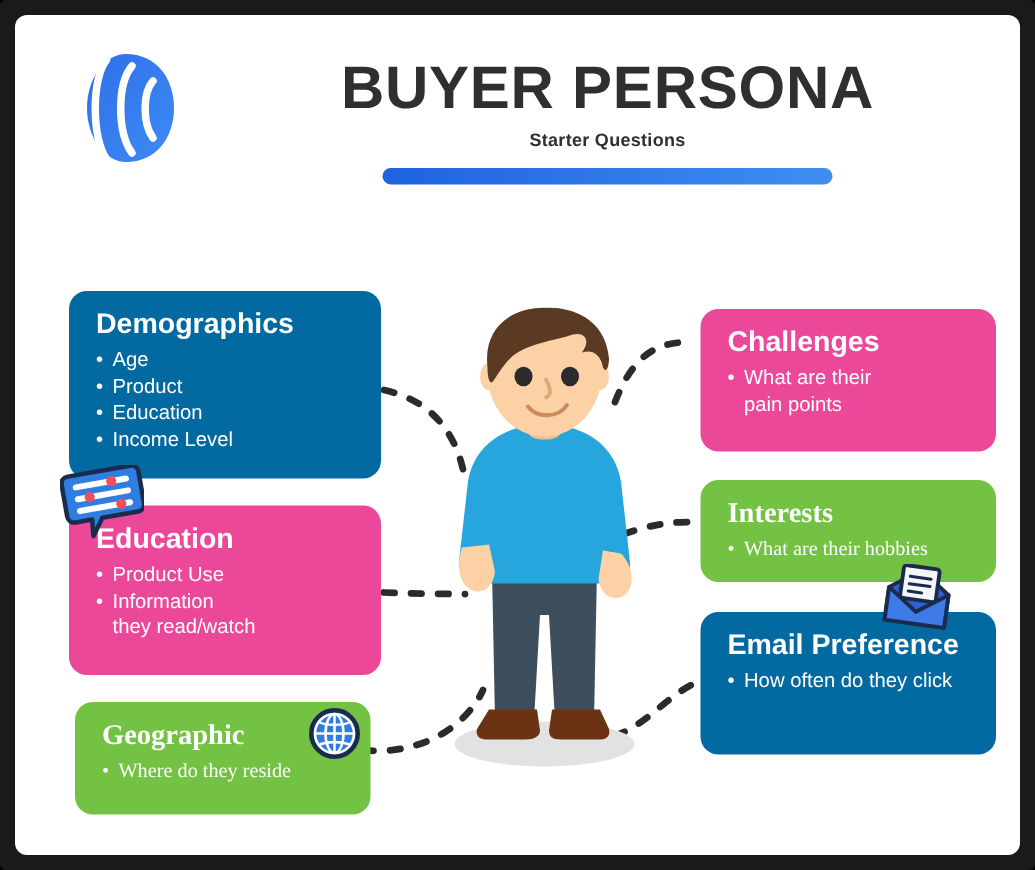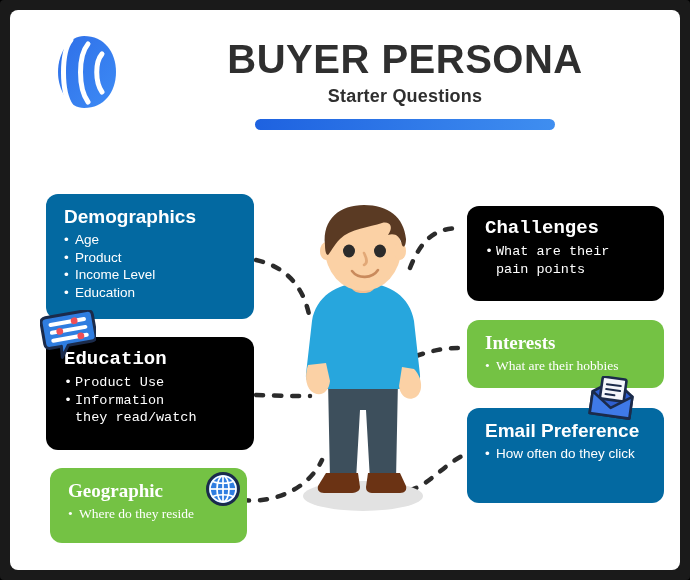--- a/index.html
+++ b/index.html
@@ -52,21 +52,21 @@
   #main-title {
     font-size: 40px;
     font-weight: bold;
     letter-spacing: 0.5px;
     color: #2f2f2f;
     line-height: 1.05;
     white-space: nowrap;
   }
   #subtitle {
     margin-top: 6px;
-    font-size: 18px;
+    font-size: 12px;
     font-weight: bold;
     color: #2f2f2f;
     letter-spacing: 0.2px;
   }
   #title-bar {
     margin: 12px auto 0 auto;
     width: 300px; height: 11px;
     border-radius: 6px;
     background: linear-gradient(90deg, #1e62e0 0%, #3f8ef0 100%);
   }
@@ -94,21 +94,21 @@
     white-space: pre-line;
   }
   .bullet::before {
     content: "\2022";
     position: absolute;
     left: 0; top: 0;
     font-size: 13.5px;
   }
 
   .c-purple { background: #0369a1; }
-  .c-red    { background: #000000; font-family: Liberation Mono, monospace; }
+  .c-red    { background: #ec4899; }
   .c-green  { background: #74c244; font-family: Liberation Serif, serif; }
 
   #card-demographics { left: 36px;  top: 184px; width: 208px; height: 125px; }
   #card-behaviors    { left: 36px;  top: 327px; width: 208px; height: 113px; }
   #card-geographic   { left: 40px;  top: 458px; width: 197px; height:  75px; }
   #card-challenges   { left: 457px; top: 196px; width: 197px; height:  95px; }
   #card-interests    { left: 457px; top: 310px; width: 197px; height:  68px; }
   #card-email        { left: 457px; top: 398px; width: 197px; height:  95px; }
 
   #card-geographic .card-title { display: inline-block; text-align: right; }
@@ -190,22 +190,22 @@
       <path d="M86 48 C89 54 90 58 86 60" fill="none" stroke="#e2a877" stroke-width="2.6" stroke-linecap="round"></path>
 
       <path d="M74 66 C80 74 94 74 100 65" fill="none" stroke="#c98a5c" stroke-width="2.6" stroke-linecap="round"></path>
     </svg>
 
     <div id="card-demographics" class="card c-purple">
       <div class="card-title">Demographics</div>
       <div class="bullets">
         <div class="bullet">Age</div>
         <div class="bullet">Product</div>
+        <div class="bullet">Education</div>
         <div class="bullet">Income Level</div>
-        <div class="bullet">Education</div>
       </div>
     </div>
 
     <div id="card-behaviors" class="card c-red">
       <div class="card-title">Education</div>
       <div class="bullets">
         <div class="bullet">Product Use</div>
         <div class="bullet">Information
 they read/watch</div>
       </div>

